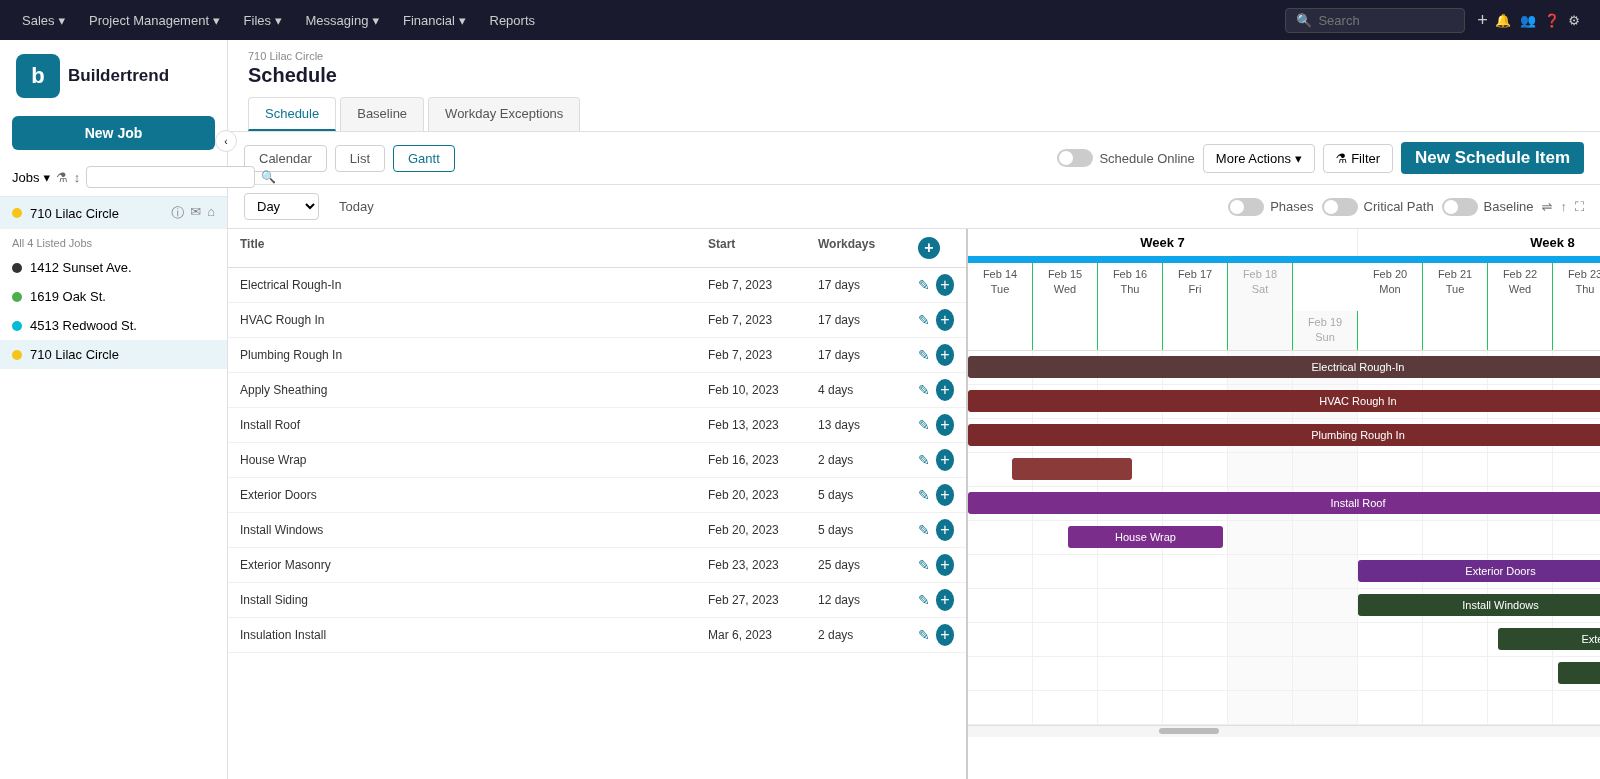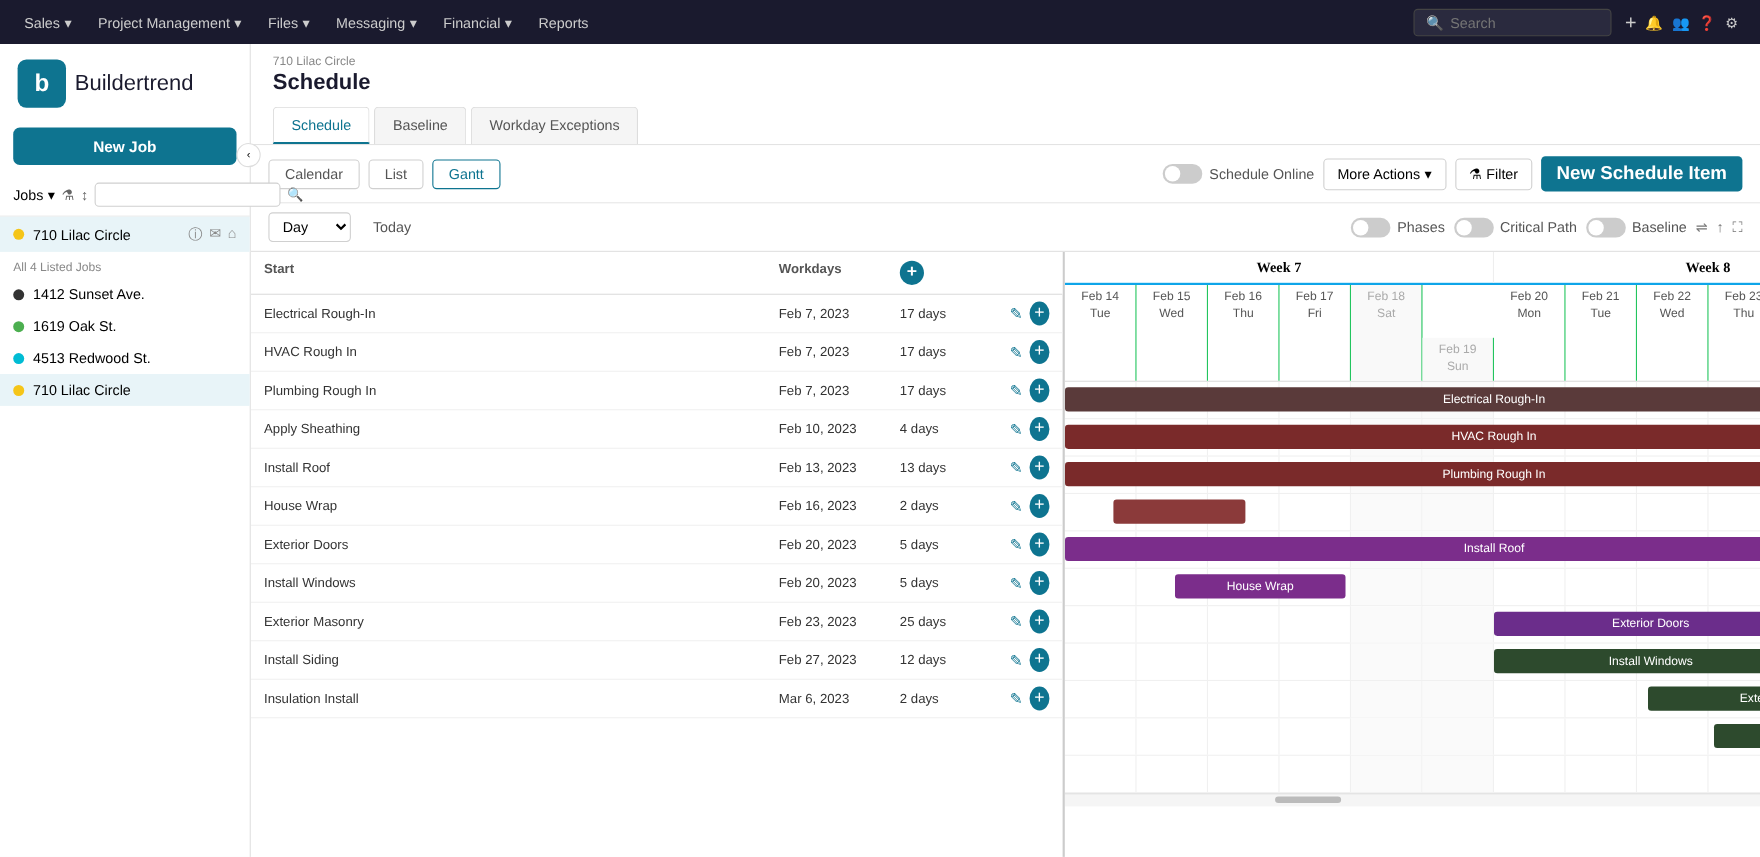--- a/index.html
+++ b/index.html
@@ -71,21 +71,21 @@
       height: 44px;
       background: #0e7490;
       border-radius: 8px;
       display: flex;
       align-items: center;
       justify-content: center;
       color: white;
       font-size: 22px;
       font-weight: bold;
     }
-    .logo-text { font-size: 20px; font-weight: 400; color: #1a1a2e; }
+    .logo-text { font-size: 17px; font-weight: 700; color: #1a1a2e; }
     .new-job-btn {
       margin: 8px 12px 12px;
       background: #0e7490;
       color: white;
       border: none;
       border-radius: 6px;
       padding: 9px 0;
       font-size: 14px;
       font-weight: 600;
       cursor: pointer;
@@ -363,22 +363,21 @@
     }
     .gantt-chart-header {
       position: sticky;
       top: 0;
       background: #fff;
       z-index: 2;
       border-bottom: 1px solid #ddd;
     }
     .week-header {
       display: flex;
-      border-bottom: 2px solid #0ea5e9;
-      font-family: Liberation Serif, serif;
+      border-bottom: 7px solid #0ea5e9;
     }
     .week-label {
       text-align: center;
       font-weight: 600;
       font-size: 13px;
       padding: 6px 0;
       border-right: 1px solid #eee;
       flex-shrink: 0;
     }
     .day-header {
@@ -603,20 +602,21 @@
         <span>⇌</span>
         <span>↑</span>
         <span>⛶</span>
       </div>
     </div>
 
     <div class="gantt-area">
 
       <div class="gantt-table">
         <div class="gantt-table-header">
+          <span>Title</span>
           <span>Start</span>
           <span>Workdays</span>
           <span>
             <div class="add-circle" style="background:#0e7490;">+</div>
           </span>
         </div>
 
         <div id="gantt-rows">
             <div class="gantt-row">
     <span>Electrical Rough-In</span>

